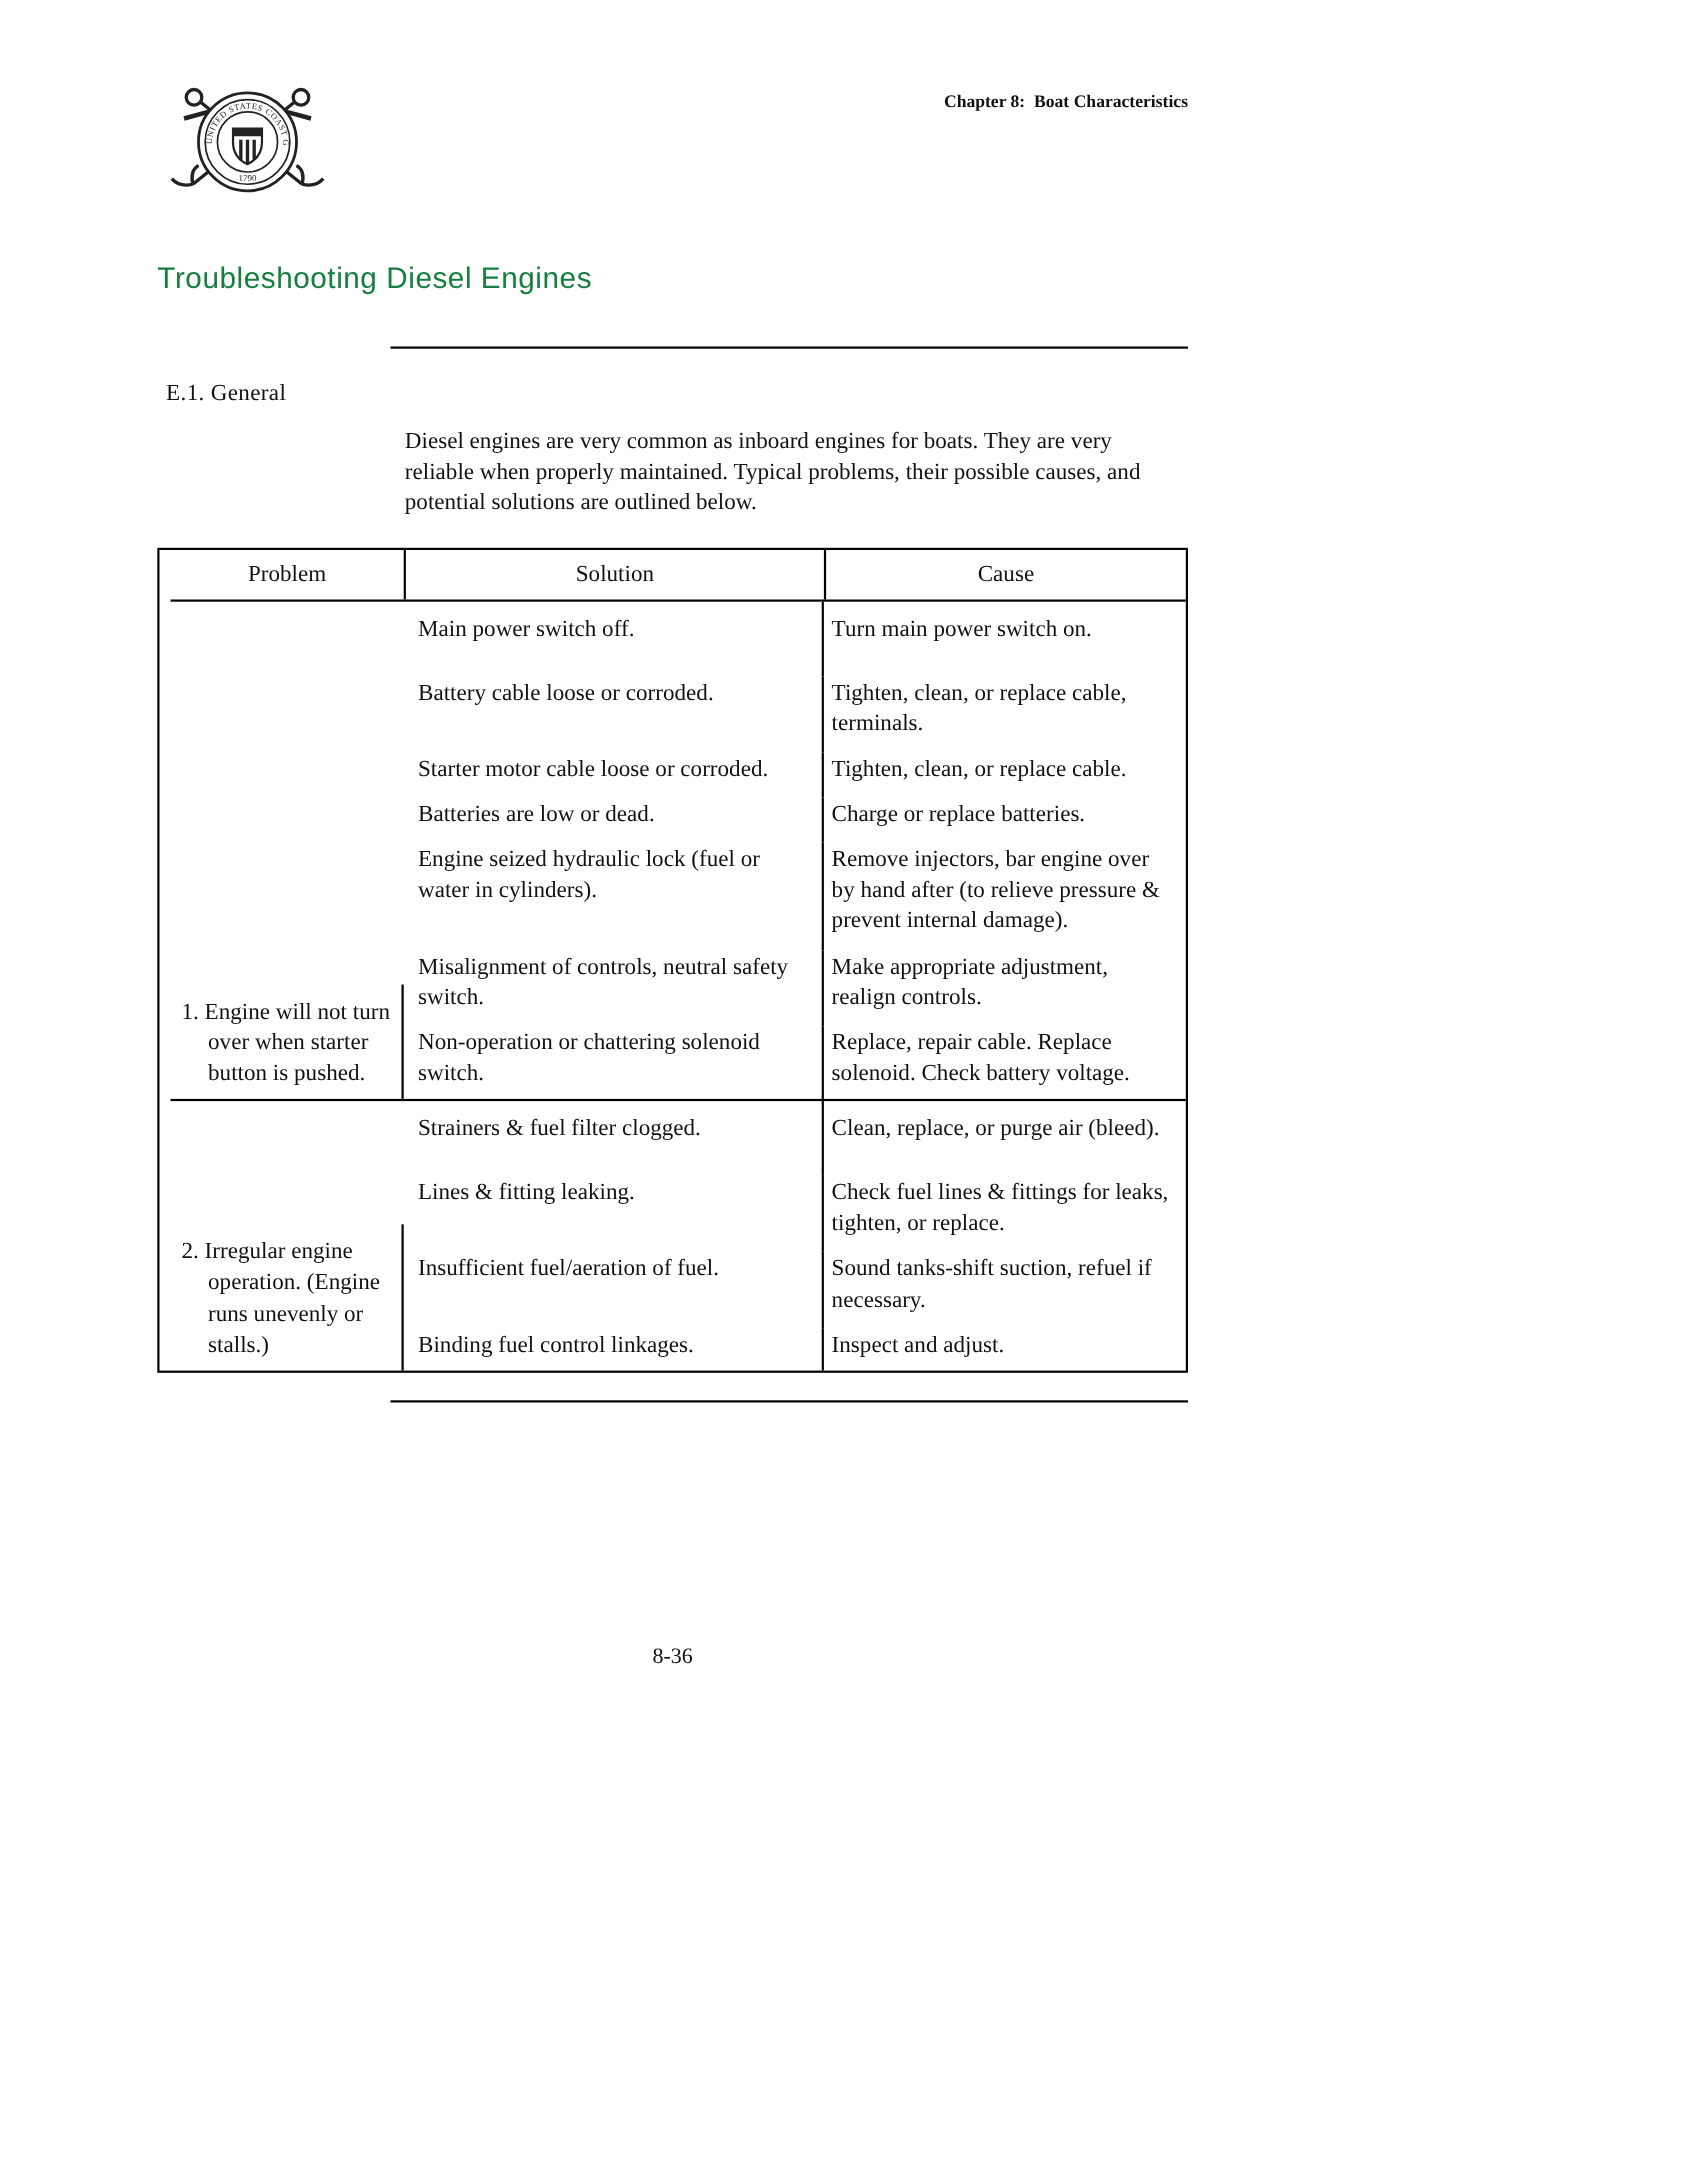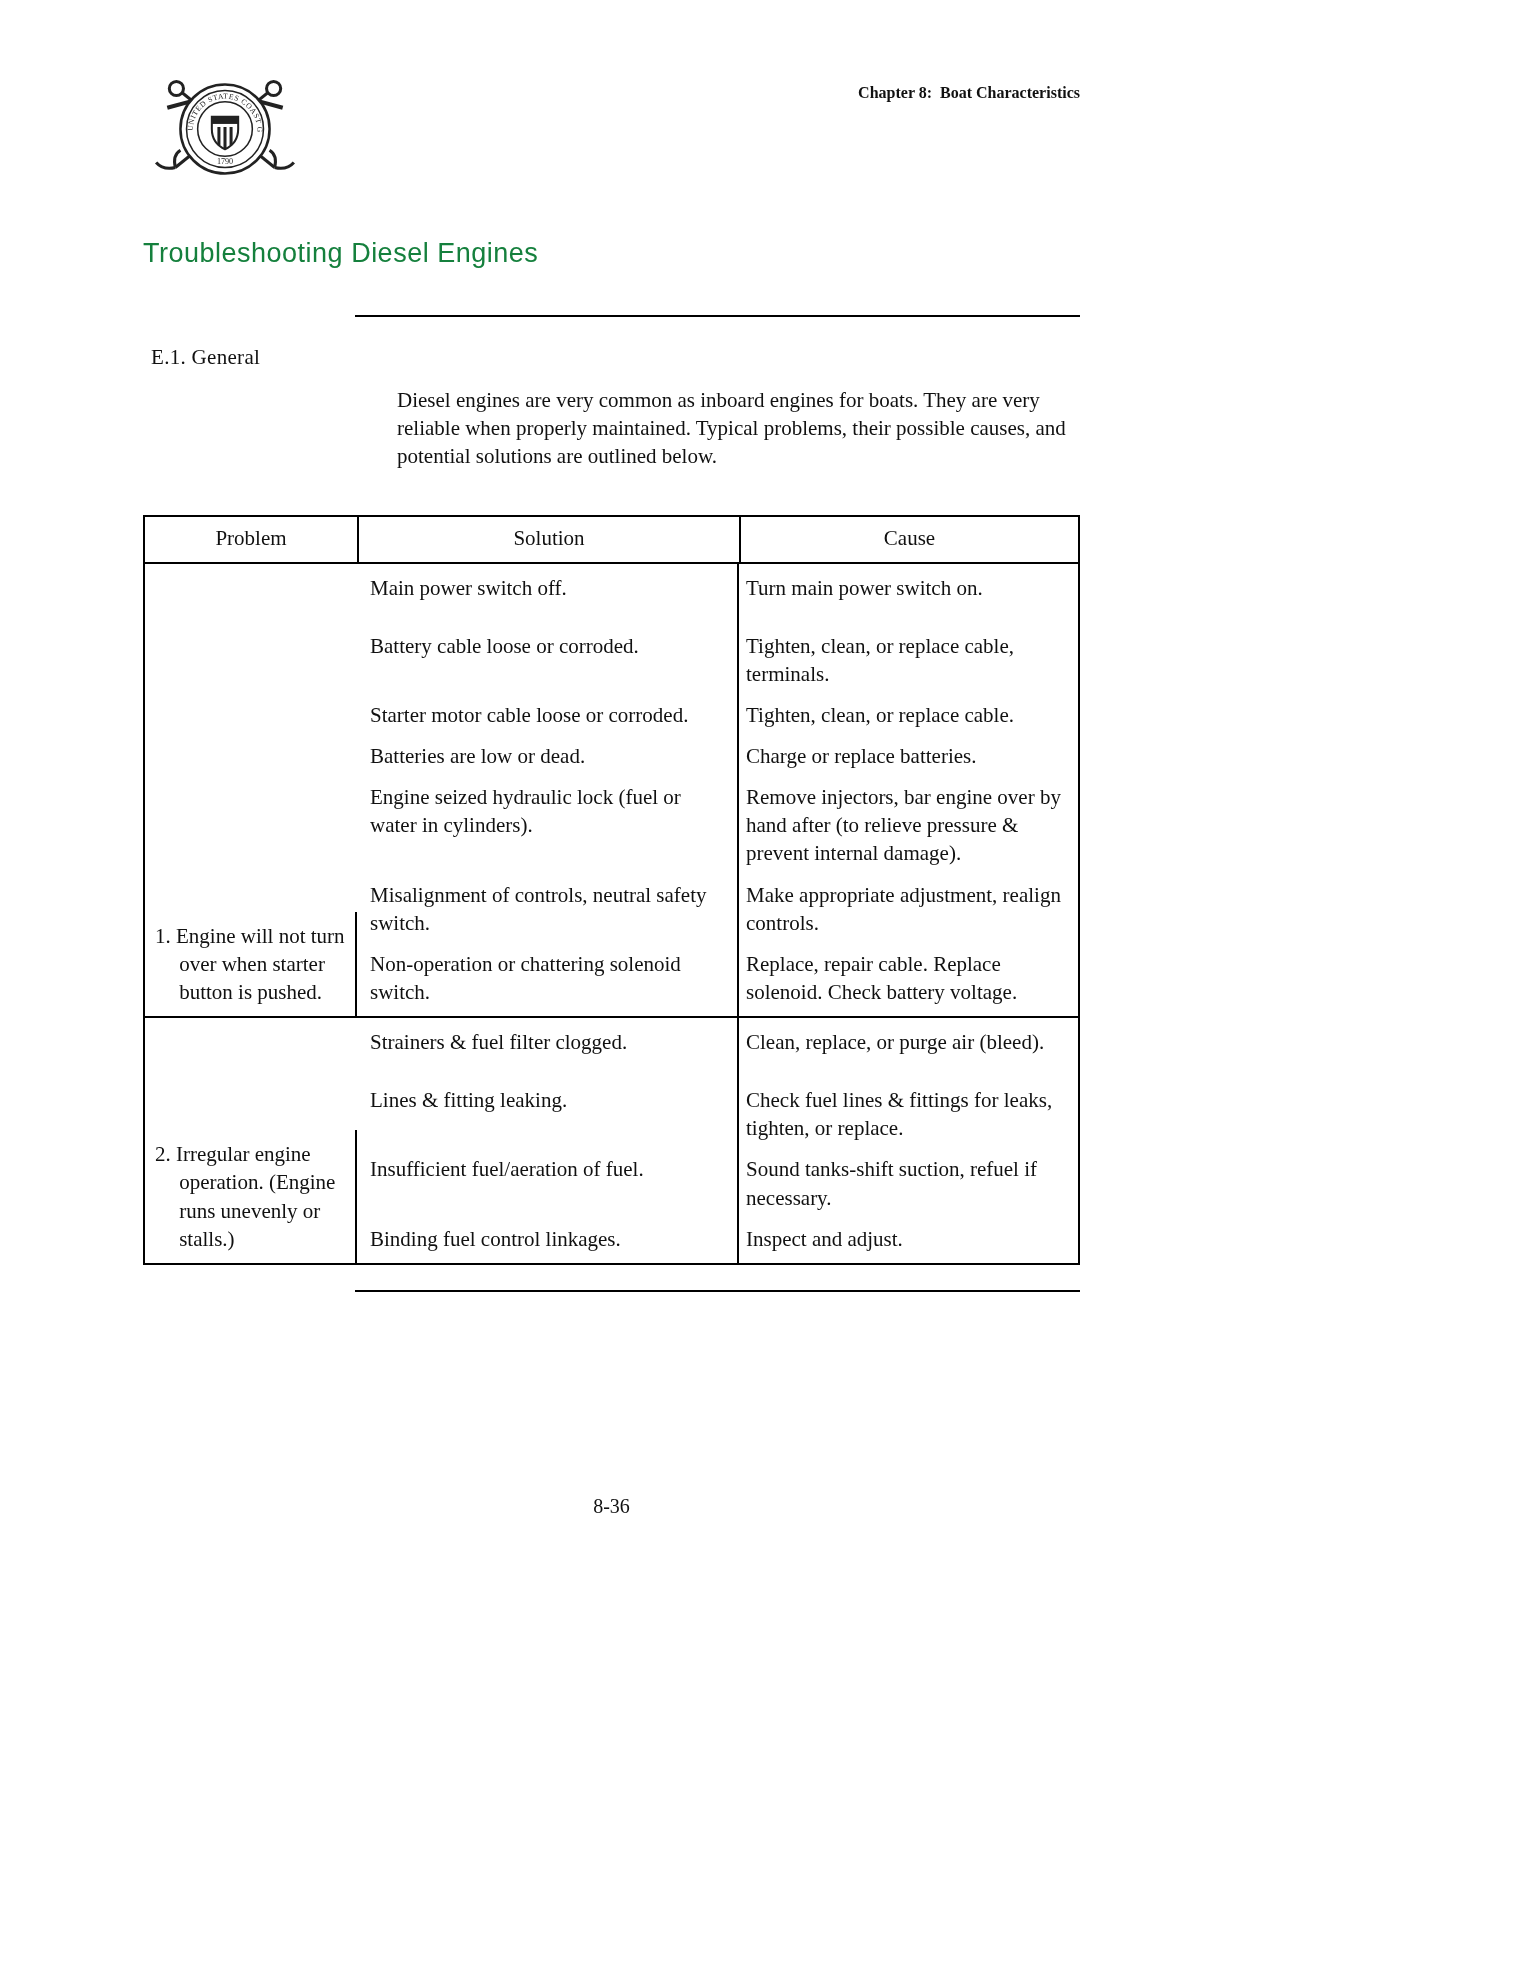--- a/index.html
+++ b/index.html
@@ -29,29 +29,29 @@
     font-size:27px;
     letter-spacing:0.5px;
     color:#15803d;
   }
   .rule { border:none; border-top:2px solid #000; margin:0 0 0 212px; }
   .rule-top { margin-top:46px; }
   .rule-bottom { margin-top:25px; }
   .section {
     display:grid; grid-template-columns:225px 1fr;
     margin-top:26px;
-    font-size:21px; line-height:1.34;gap:29px;
+    font-size:21px; line-height:1.34;
   }
   .section-label { padding-left:8px; letter-spacing:0.3px; }
   .section-body { max-width:692px;margin-top:43px; }
 
   .ts-table {
-    margin-top:45px;
+    margin-top:28px;
     border:2px solid #000;
-    font-size:21px; line-height:1.34;
+    font-size:21px; line-height:1.34;padding-left:10px;
   }
   .thead {
     display:grid; grid-template-columns:212px 382px 1fr;
     border-bottom:2px solid #000;
   }
   .th { text-align:center; padding:7px 0 9px 0; }
   .th + .th { border-left:2px solid #000; }
   .trow { display:flex;align-items:flex-end; }
   .trow + .trow { border-top:2px solid #000; }
   .problem-cell {

